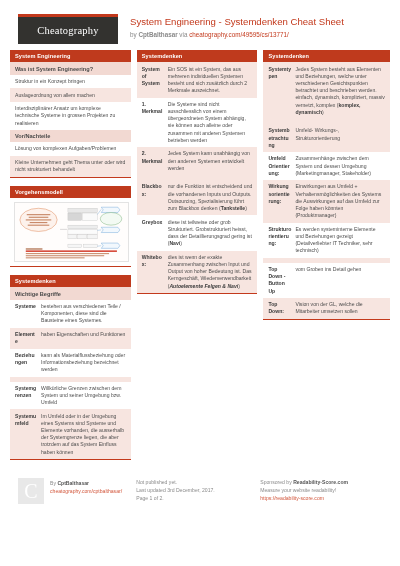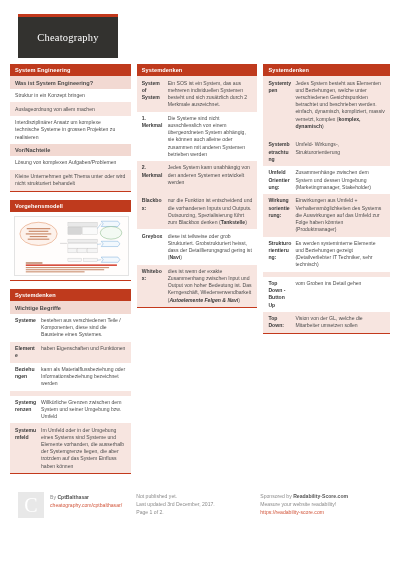--- a/index.html
+++ b/index.html
@@ -10,21 +10,21 @@
     color:#333333;
     -webkit-font-smoothing:antialiased;
     overflow:hidden;
   }
   .sheet{position:relative;width:400px;height:566px;box-sizing:border-box;}
 
   
   .header{display:flex;align-items:flex-start;padding:14px 0 6px 18px;}
   .logo-wrap{width:100px;}
   .logo{
-    width:100px;height:44px;background:#33322f;
+    width:100px;height:30px;background:#33322f;
     border-top:3px solid #c3391c;
     box-sizing:border-box;
     display:flex;align-items:center;justify-content:center;
   }
   .logo-text{
     color:#ffffff;font-family:"Liberation Serif","DejaVu Serif",serif;
     font-size:10.5px;letter-spacing:.2px;white-space:nowrap;
   }
   .title-wrap{padding-left:12px;padding-top:2px;}
   .sheet-title{
@@ -97,20 +97,24 @@
 </head>
 <body>
 
 <div class="sheet">
 
   <div class="header">
     <div class="logo-wrap">
       <div class="logo">
         <span class="logo-text">Cheatography</span>
       </div>
+    </div>
+    <div class="title-wrap">
+      <div class="sheet-title">System Engineering - Systemdenken Cheat Sheet</div>
+      <div class="sheet-by"><span>by </span><b>CptBalthasar</b><span> via </span><span class="lnk">cheatography.com/49595/cs/13771/</span></div>
     </div>
   </div>
 
   <div class="cols">
 
     <div class="col c1">
 
       <div class="card">
         <div class="card-head">System Engineering</div>
         <div class="subhead">Was ist System Engineering?</div>

